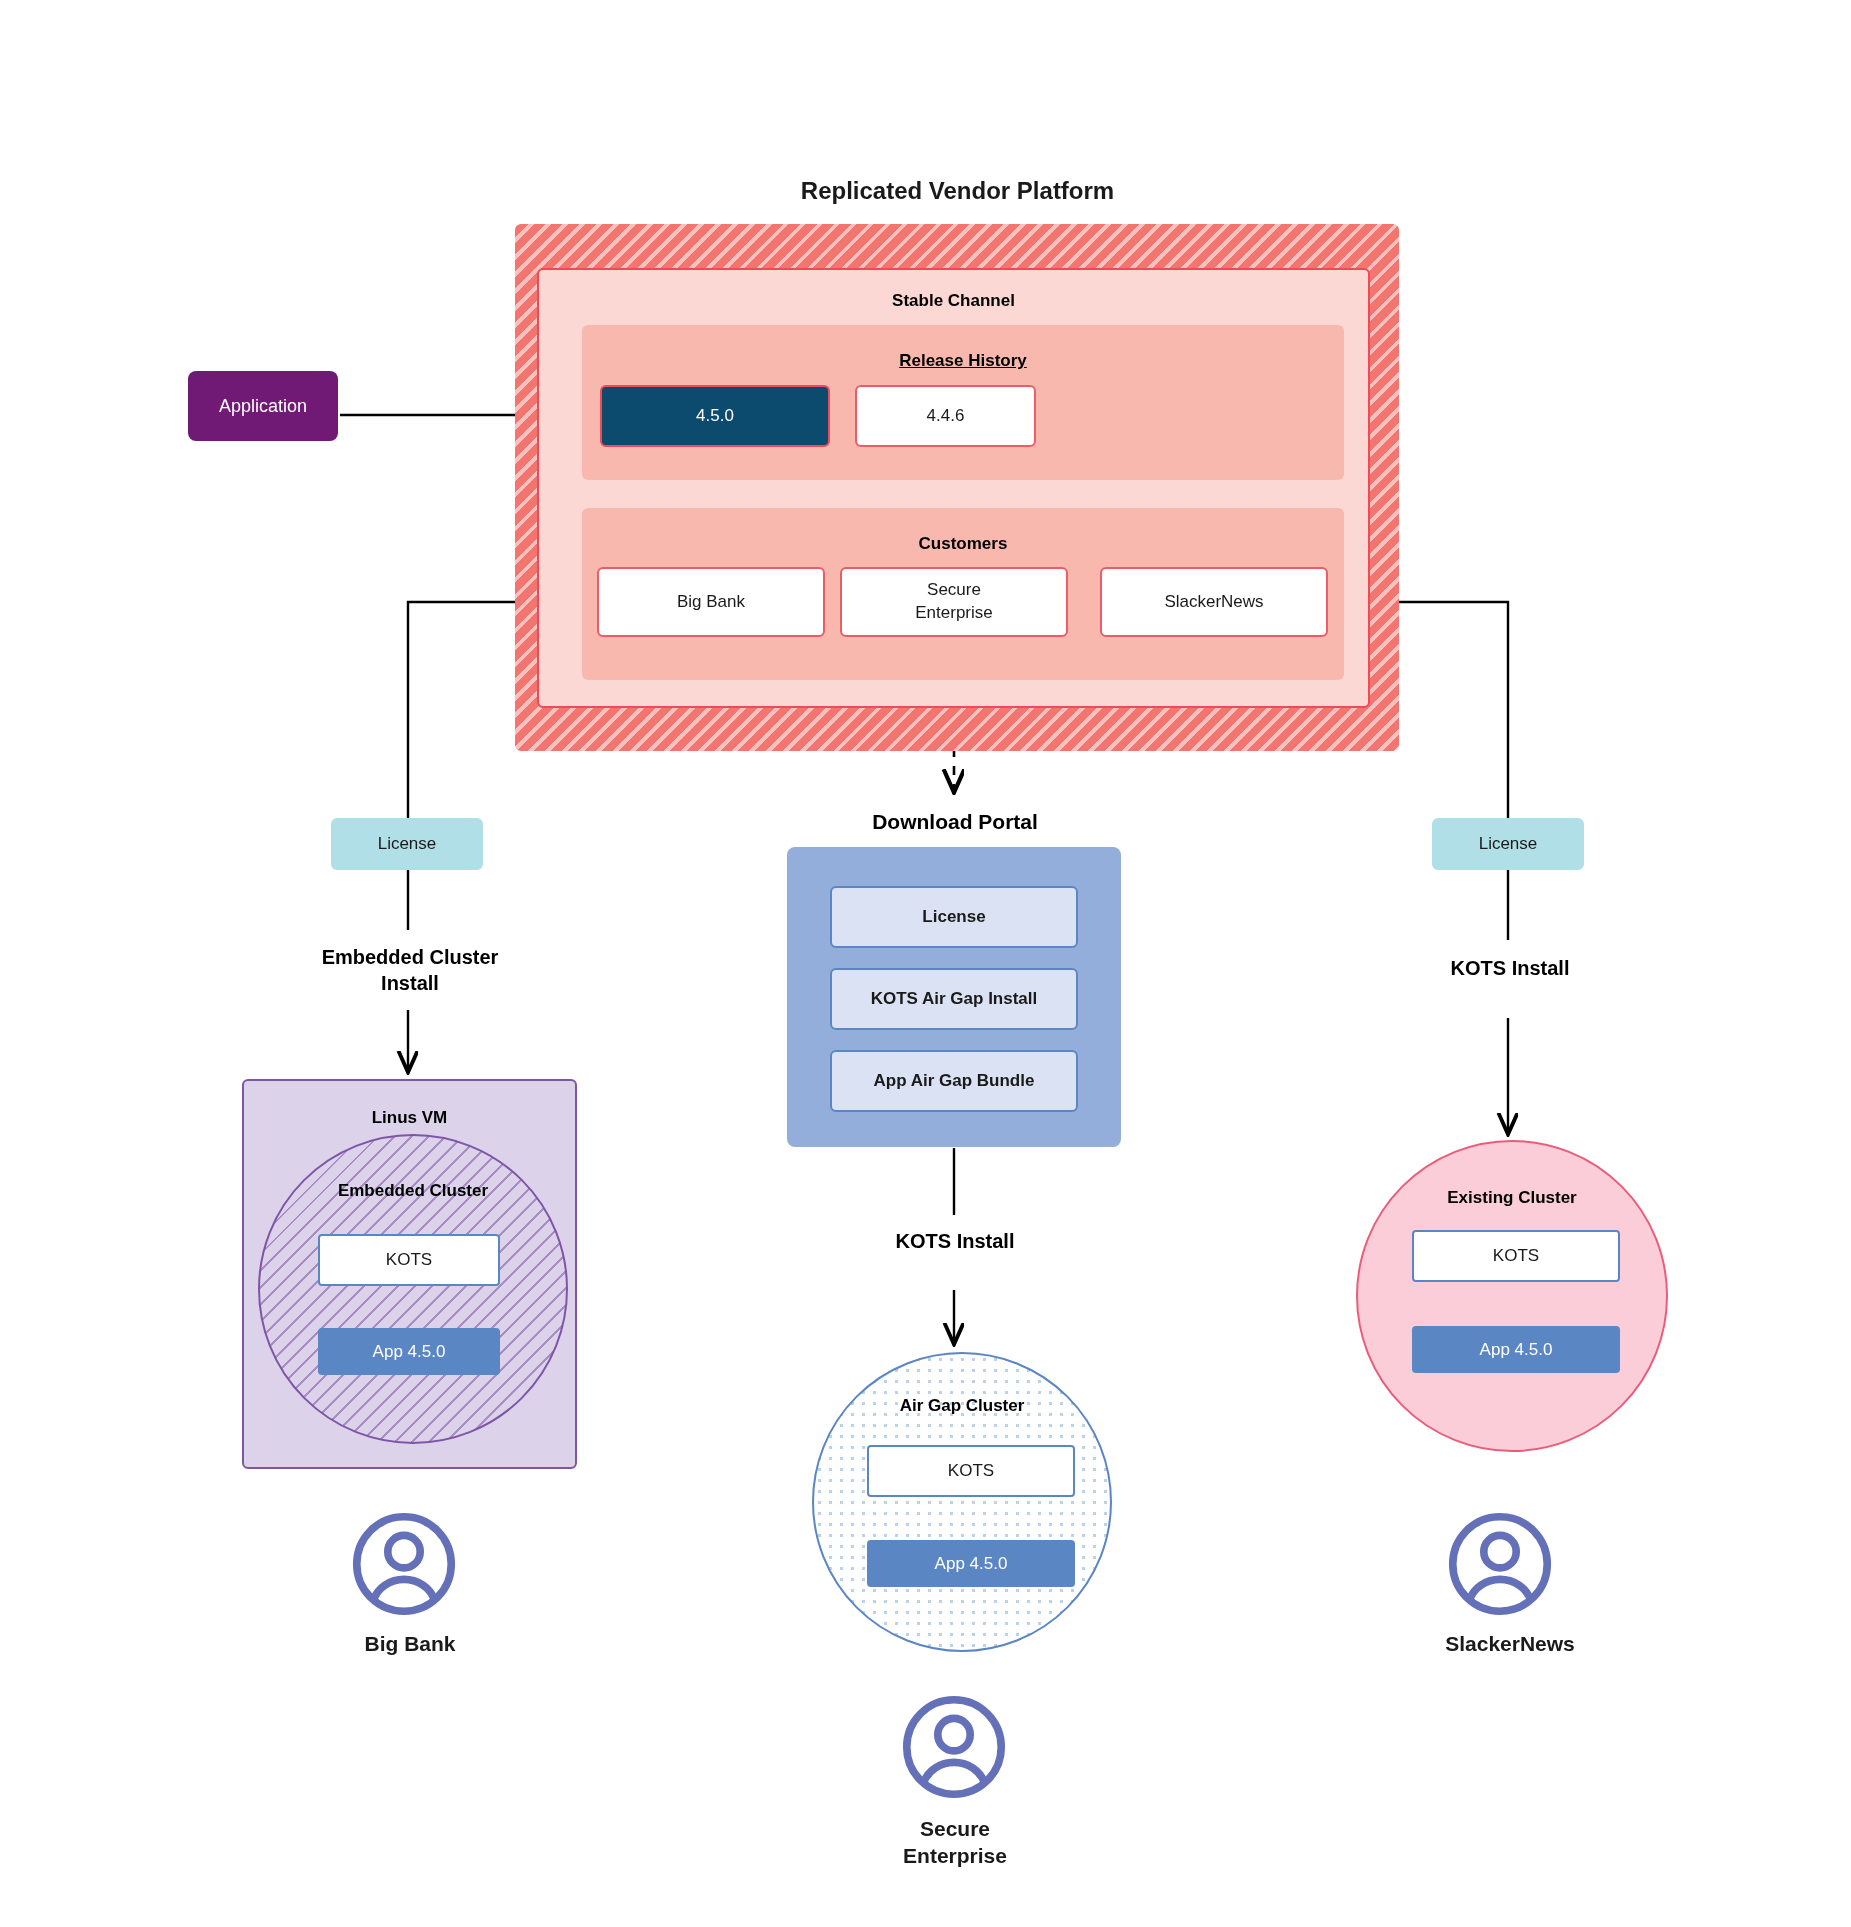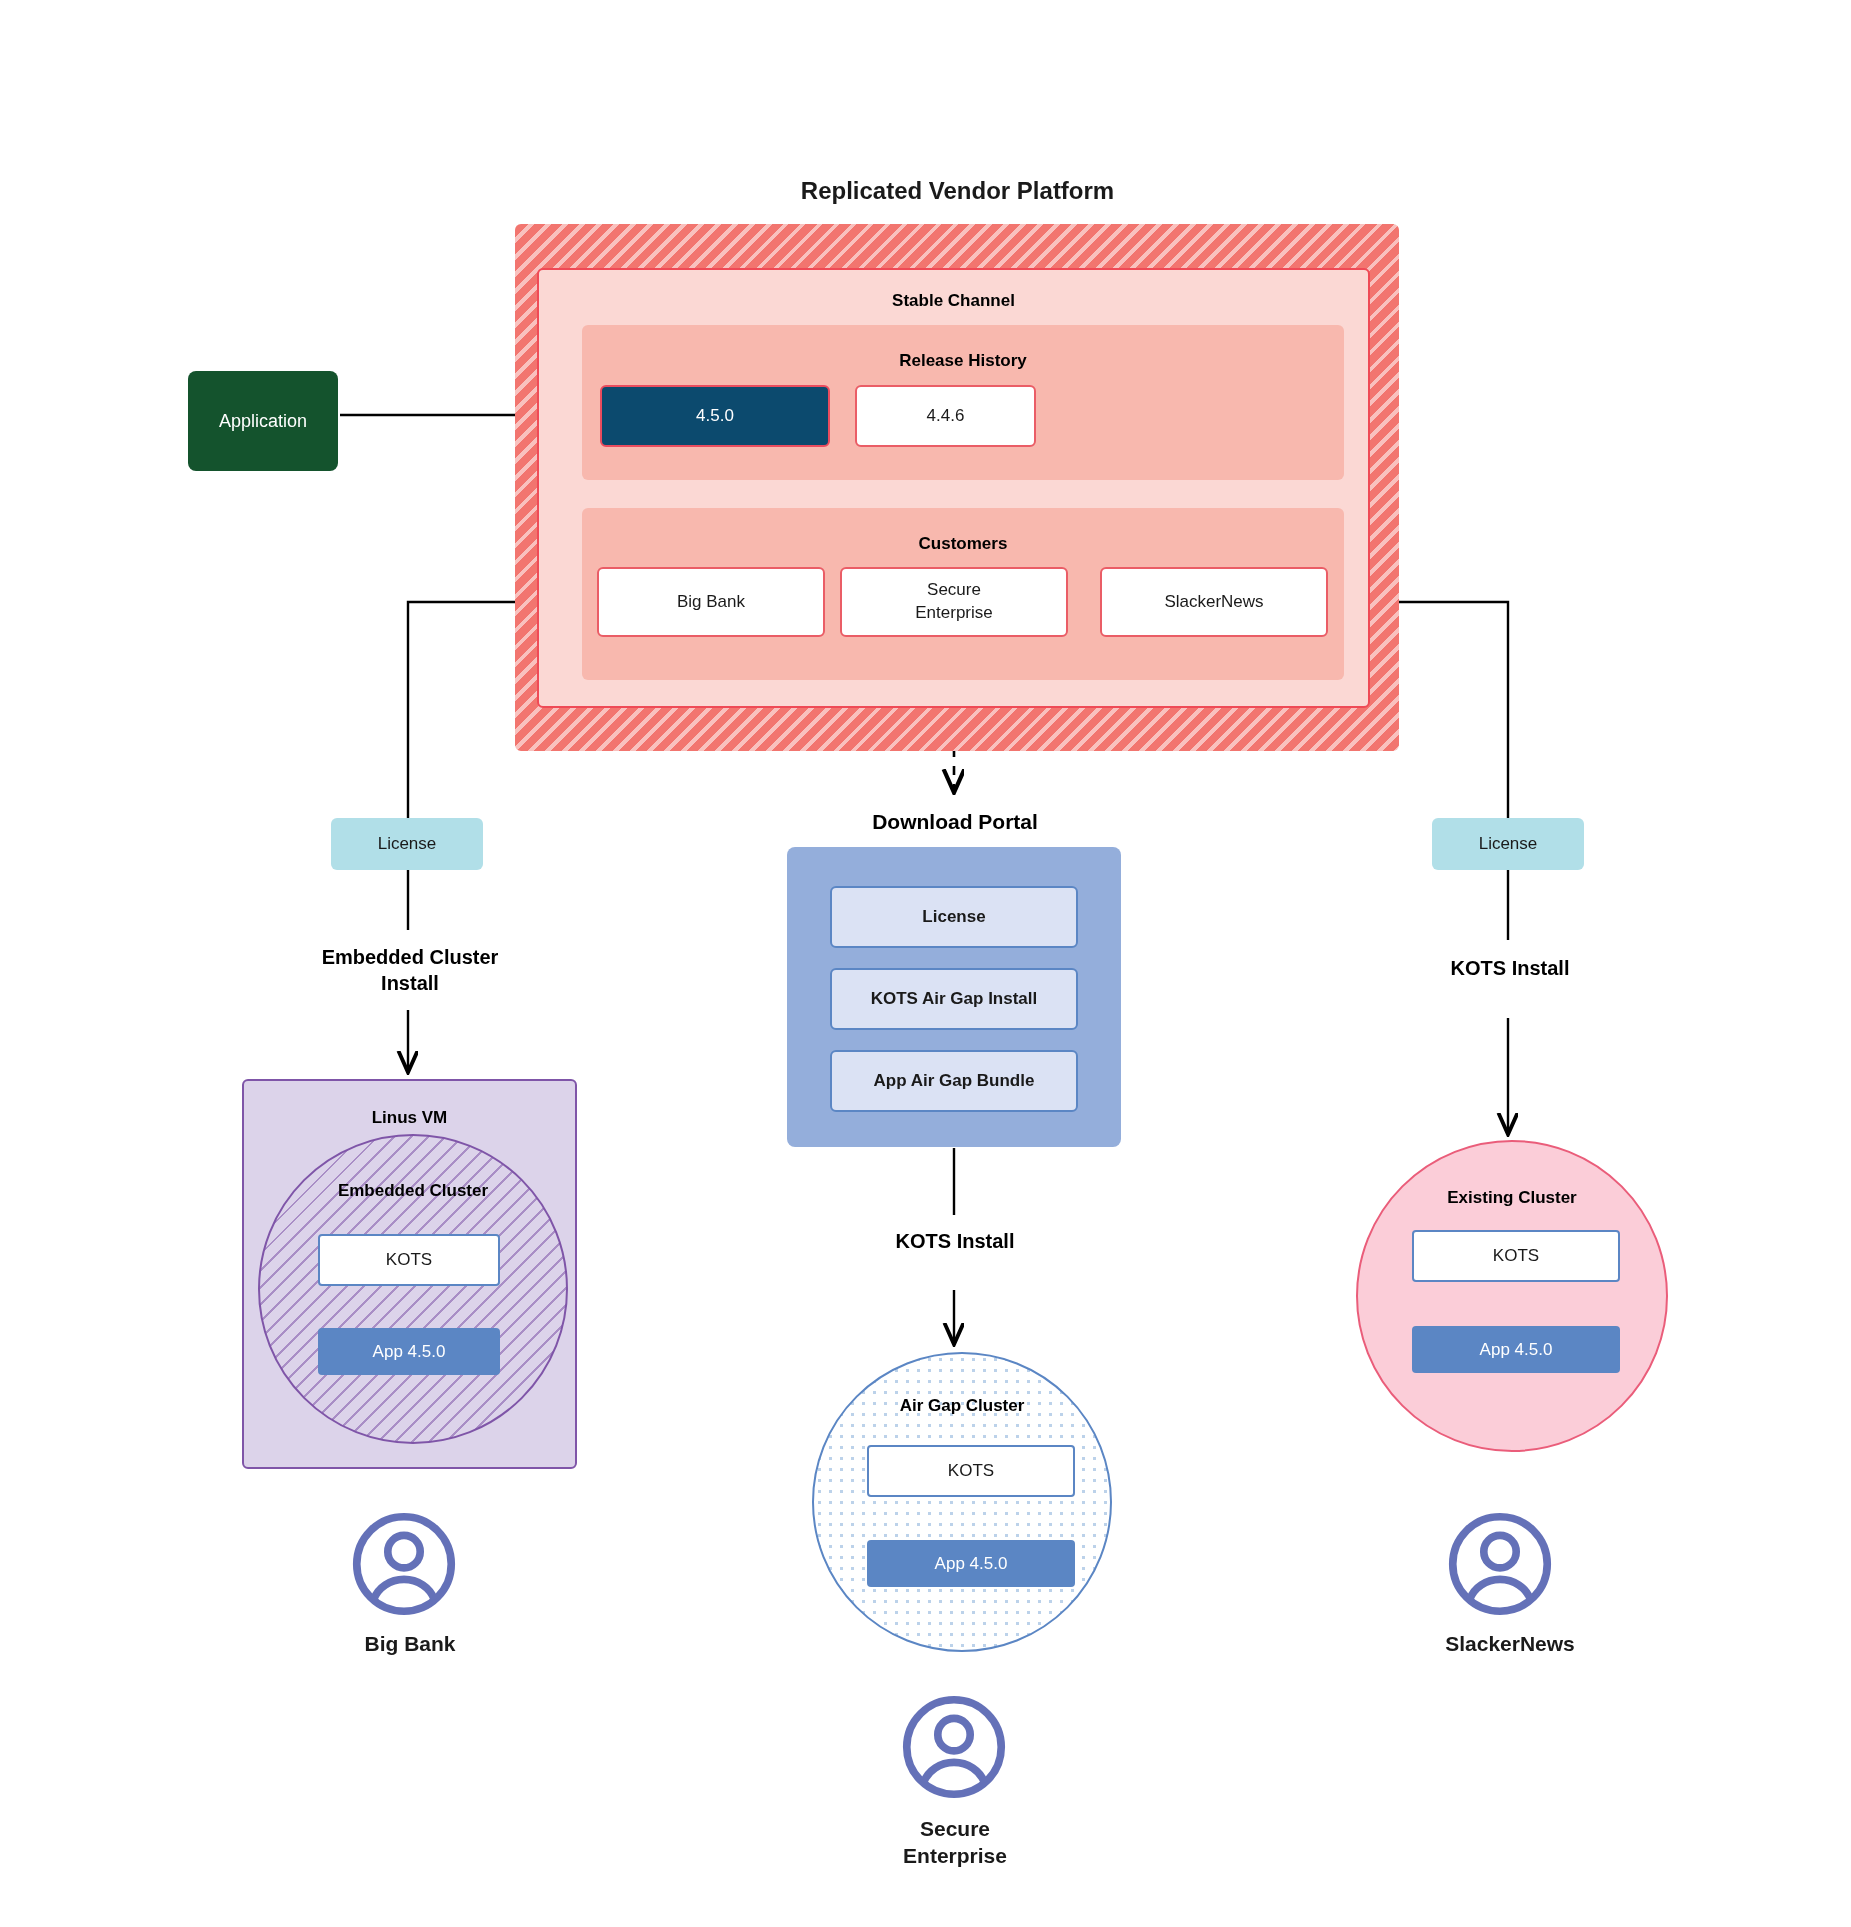--- a/index.html
+++ b/index.html
@@ -61,21 +61,21 @@
   }
 
   
   #release-history {
     left: 582px; top: 325px; width: 762px; height: 155px;
     background: #f8b8ae;
     border-radius: 6px;
   }
   #release-history-label {
     left: 582px; top: 350px; width: 762px;
-    font-size: 17px; font-weight: 600;
+    font-size: 17px; font-weight: 600; text-decoration: underline;
   }
   .release-box {
     top: 385px; height: 62px;
     border-radius: 6px;
     display: flex; align-items: center; justify-content: center;
     font-size: 17px;
   }
   #release-0 {
     left: 600px; width: 230px;
     background: #0c4a6e; border: 2px solid #ea4c5e;
@@ -107,22 +107,22 @@
     font-size: 17px; color: #1a1a1a;
     line-height: 1.35;
     white-space: pre-line;
   }
   #customer-0 { left: 597px; width: 228px; }
   #customer-1 { left: 840px; width: 228px; }
   #customer-2 { left: 1100px; width: 228px; }
 
   
   #application-node {
-    left: 188px; top: 371px; width: 150px; height: 100px;
-    background: #14532d;
+    left: 188px; top: 371px; width: 150px; height: 70px;
+    background: #701a75;
     border-radius: 8px;
     display: flex; align-items: center; justify-content: center;
     color: #ffffff; font-size: 18px;
   }
 
   
   .license-chip {
     width: 152px; height: 52px;
     background: #b1dfe8;
     border-radius: 6px;

